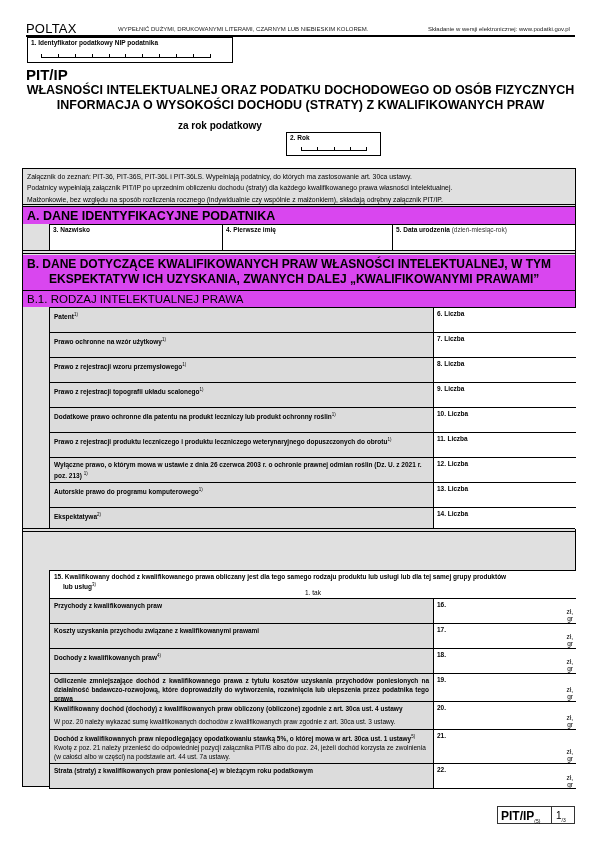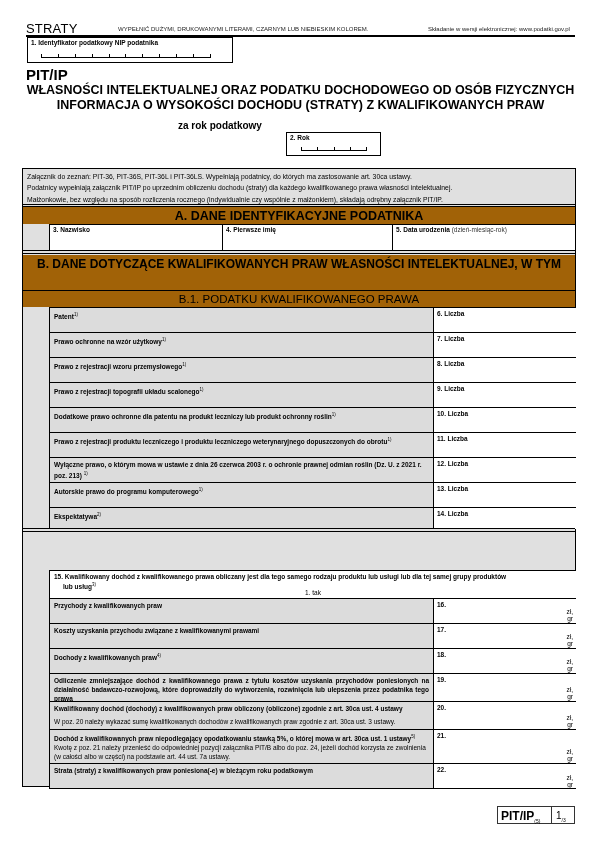--- a/index.html
+++ b/index.html
@@ -25,21 +25,21 @@
   .year-lbl { left: 178px; top: 120px; font-size: 10px; font-weight: bold; }
   .year-box { left: 286px; top: 132px; width: 95px; height: 24px; border: 1px solid #000; background:#fff; }
   .year-box .lbl { position:absolute; left:3px; top:1px; font-size:6.5px; font-weight:bold; }
   .year-ticks { position:absolute; left:14px; bottom:4px; width:66px; height:4px; border-bottom:1px solid #000; display:flex; justify-content:space-between; }
   .year-ticks span { width:1px; height:4px; background:#000; }
 
   
   .form { left: 22px; top: 168px; width: 554px; height: 619px; border: 1px solid #000; background: #e0e0e0; }
   .notes { position:absolute; left:0; top:0; width:100%; height:38px; padding:2px 4px; font-size:6.8px; line-height:11.3px; border-bottom: 3px double #000; }
 
-  .sec-hdr { position:absolute; left:0; width:100%; font-weight:bold; background:#a16207;text-align:center; }
+  .sec-hdr { position:absolute; left:0; width:100%; font-weight:bold; background:#d946ef; }
   .secA { top: 38px; height: 17px; font-size: 12.5px; padding: 2px 4px; }
   .secA-row { position:absolute; left:26px; top:55px; width:527px; height:26px; display:flex; background:#fff; border-top:1px solid #000; border-left:1px solid #000; }
   .secA-row .cell { position:relative; border-right:1px solid #000; font-size:6.5px; font-weight:bold; padding:1px 3px; }
   .secA-row .cell .norm { font-weight:normal; color:#333; }
 
   .divA { position:absolute; left:0; top:81px; width:100%; height:4px; border-top: 1px solid #000; border-bottom: 1px solid #000; }
 
   .secB { top: 86px; height: 35px; font-size: 12px; line-height: 14.5px; padding: 2px 4px 0 4px; }
   .secB .l2 { padding-left: 22px; }
   .secB1 { position:absolute; left:0; top:121px; width:100%; height:17px; font-size:11.5px; padding:2px 4px; border-top:1px solid #000; }
@@ -64,21 +64,21 @@
 
   .footer-box { left: 497px; top: 806px; width: 78px; height: 18px; border: 1px solid #333; display:flex; }
   .footer-box .code { width: 54px; border-right: 1px solid #333; font-size: 12px; font-weight: bold; padding: 2px 3px; }
   .footer-box .code sub { font-size: 5px; font-weight: normal; }
   .footer-box .page { flex:1; font-size: 10px; padding: 3px 4px; }
   .footer-box .page sub { font-size: 5px; }
 </style>
 </head>
 <body>
 
-<div class="abs brand">STRATY</div>
+<div class="abs brand">POLTAX</div>
 <div class="abs instr">WYPEŁNIĆ DUŻYMI, DRUKOWANYMI LITERAMI, CZARNYM LUB NIEBIESKIM KOLOREM.</div>
 <div class="abs eleclink">Składanie w wersji elektronicznej: www.podatki.gov.pl</div>
 <div class="abs topline"></div>
 
 <div class="abs nip-box">
   <span class="lbl">1. Identyfikator podatkowy NIP podatnika</span>
   <div class="nip-ticks">
     <span></span>
       <span></span>
       <span></span>
@@ -129,22 +129,23 @@
     </div>
     <div class="cell" style="flex:1">
       <span>5. Data urodzenia</span>
       <span class="norm">(dzień-miesiąc-rok)</span>
     </div>
   </div>
   <div class="divA"></div>
 
   <div class="sec-hdr secB">
     <div>B. DANE DOTYCZĄCE KWALIFIKOWANYCH PRAW WŁASNOŚCI INTELEKTUALNEJ, W TYM</div>
-  </div>
-  <div class="sec-hdr secB1" style="font-weight:normal">B.1. PODATKU KWALIFIKOWANEGO PRAWA</div>
+    <div class="l2">EKSPEKTATYW ICH UZYSKANIA, ZWANYCH DALEJ „KWALIFIKOWANYMI PRAWAMI”</div>
+  </div>
+  <div class="sec-hdr secB1" style="font-weight:normal">B.1. RODZAJ INTELEKTUALNEJ PRAWA</div>
 
   <div class="rows" style="top:138px">
     <div class="row" style="height:25px">
       <div class="desc"><span>Patent</span><sup>1)</sup></div>
       <div class="val"><span>6. Liczba</span></div>
     </div>
     <div class="row" style="height:25px">
       <div class="desc"><span>Prawo ochronne na wzór użytkowy</span><sup>1)</sup></div>
       <div class="val"><span>7. Liczba</span></div>
     </div>

